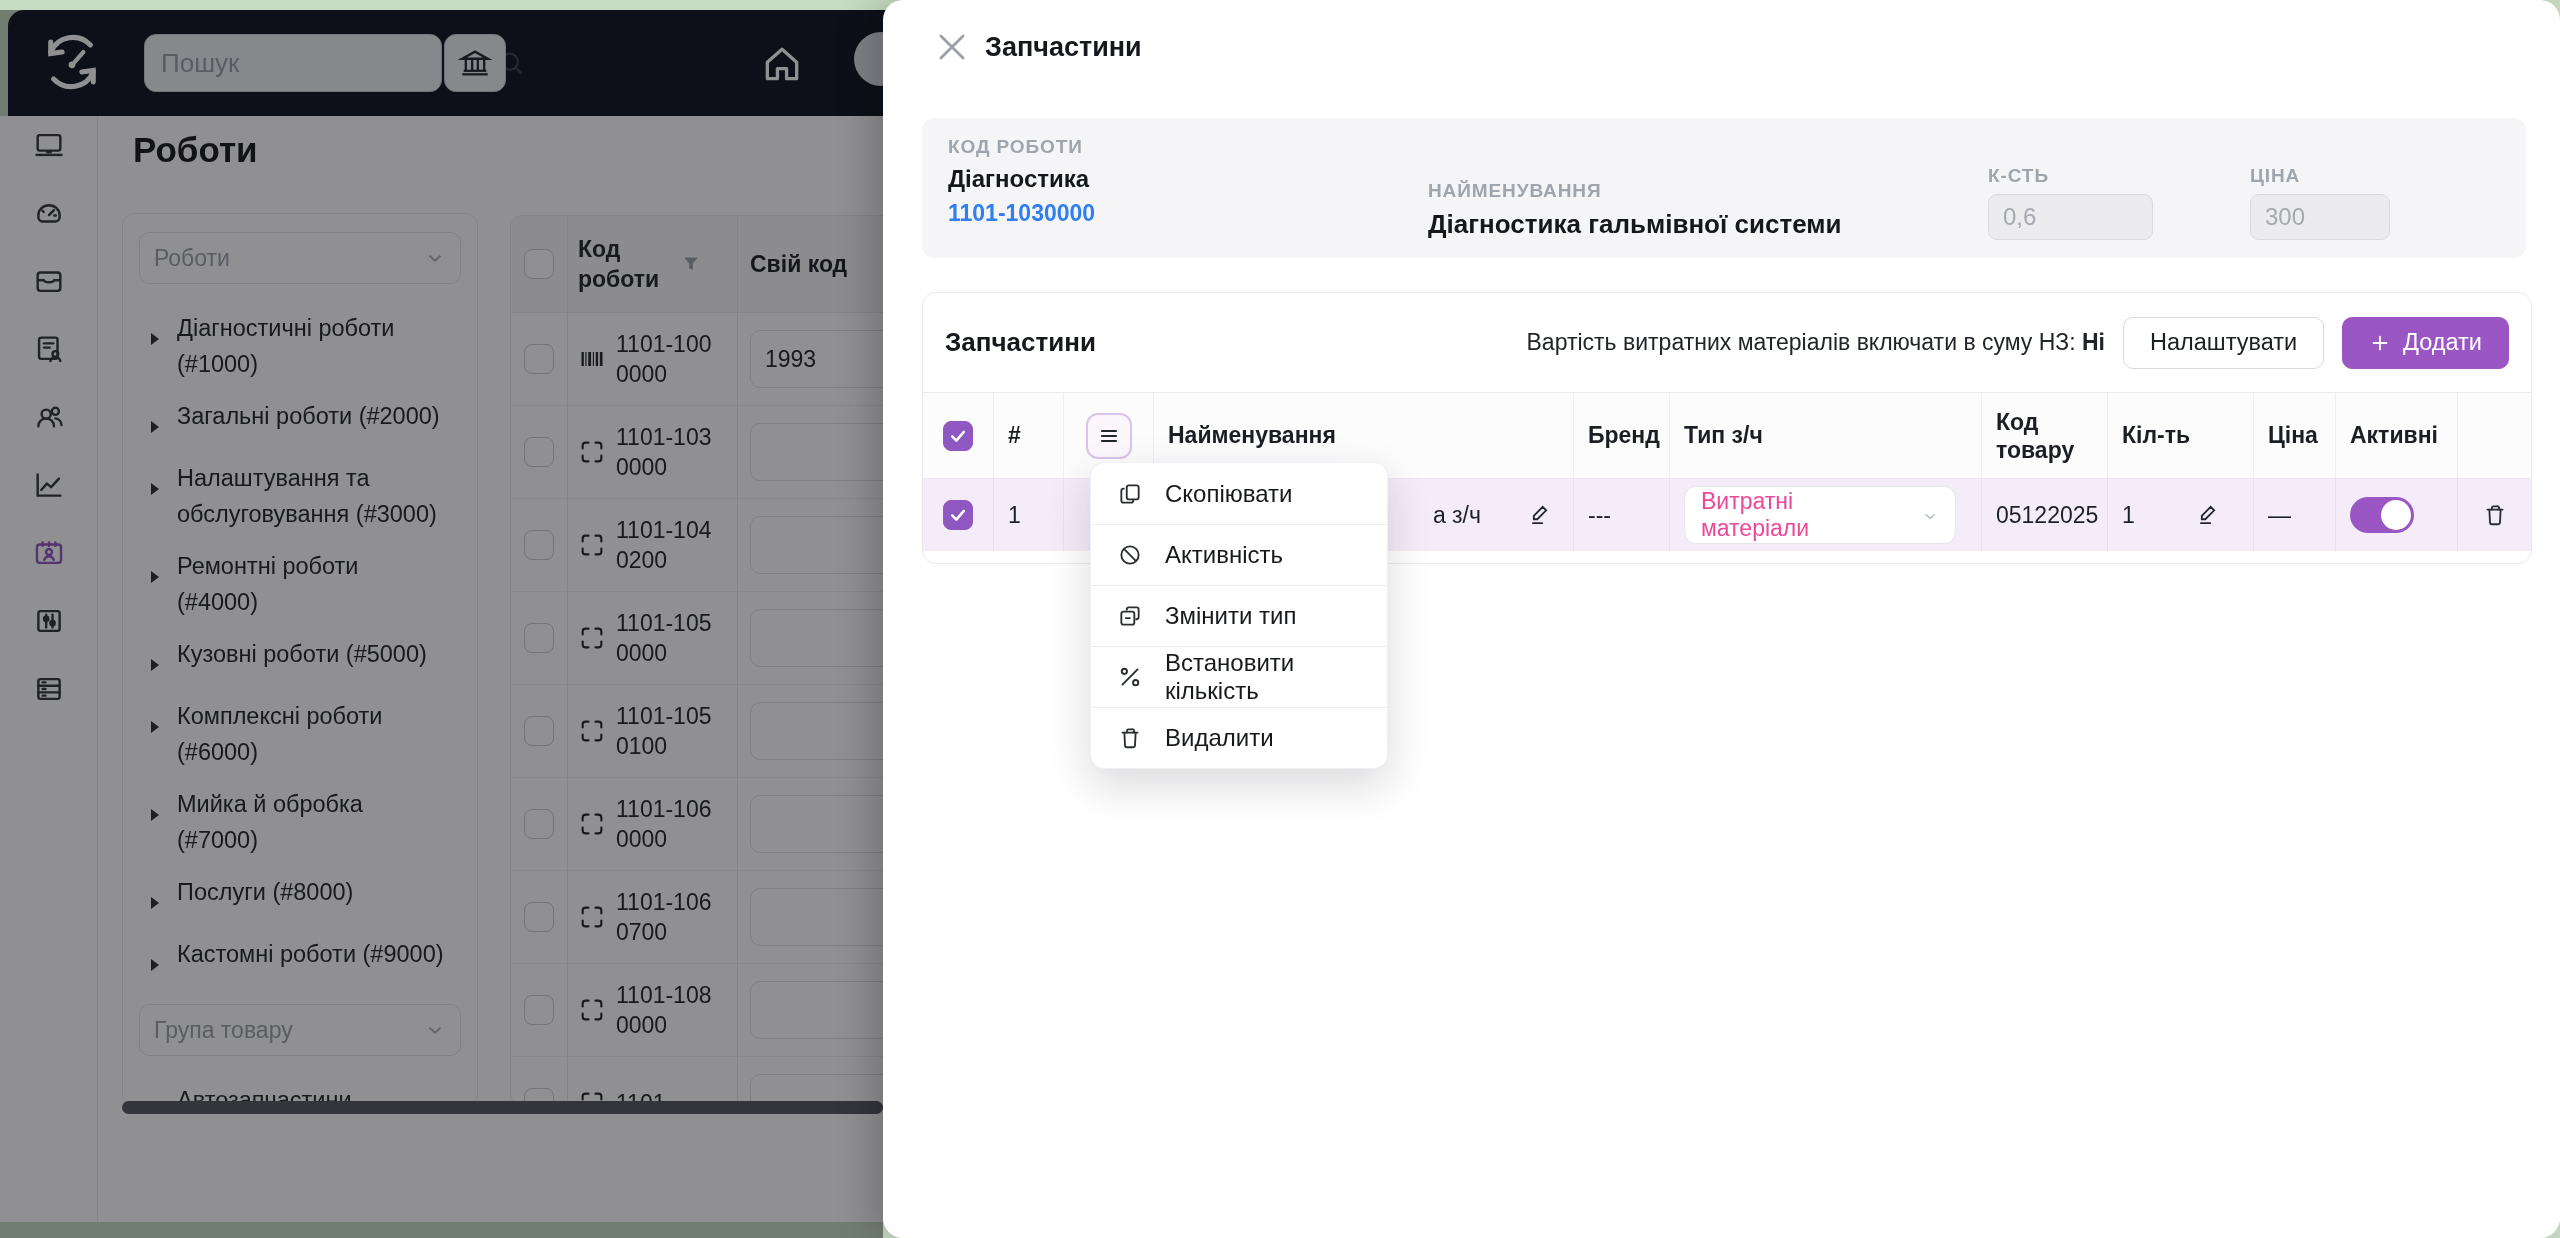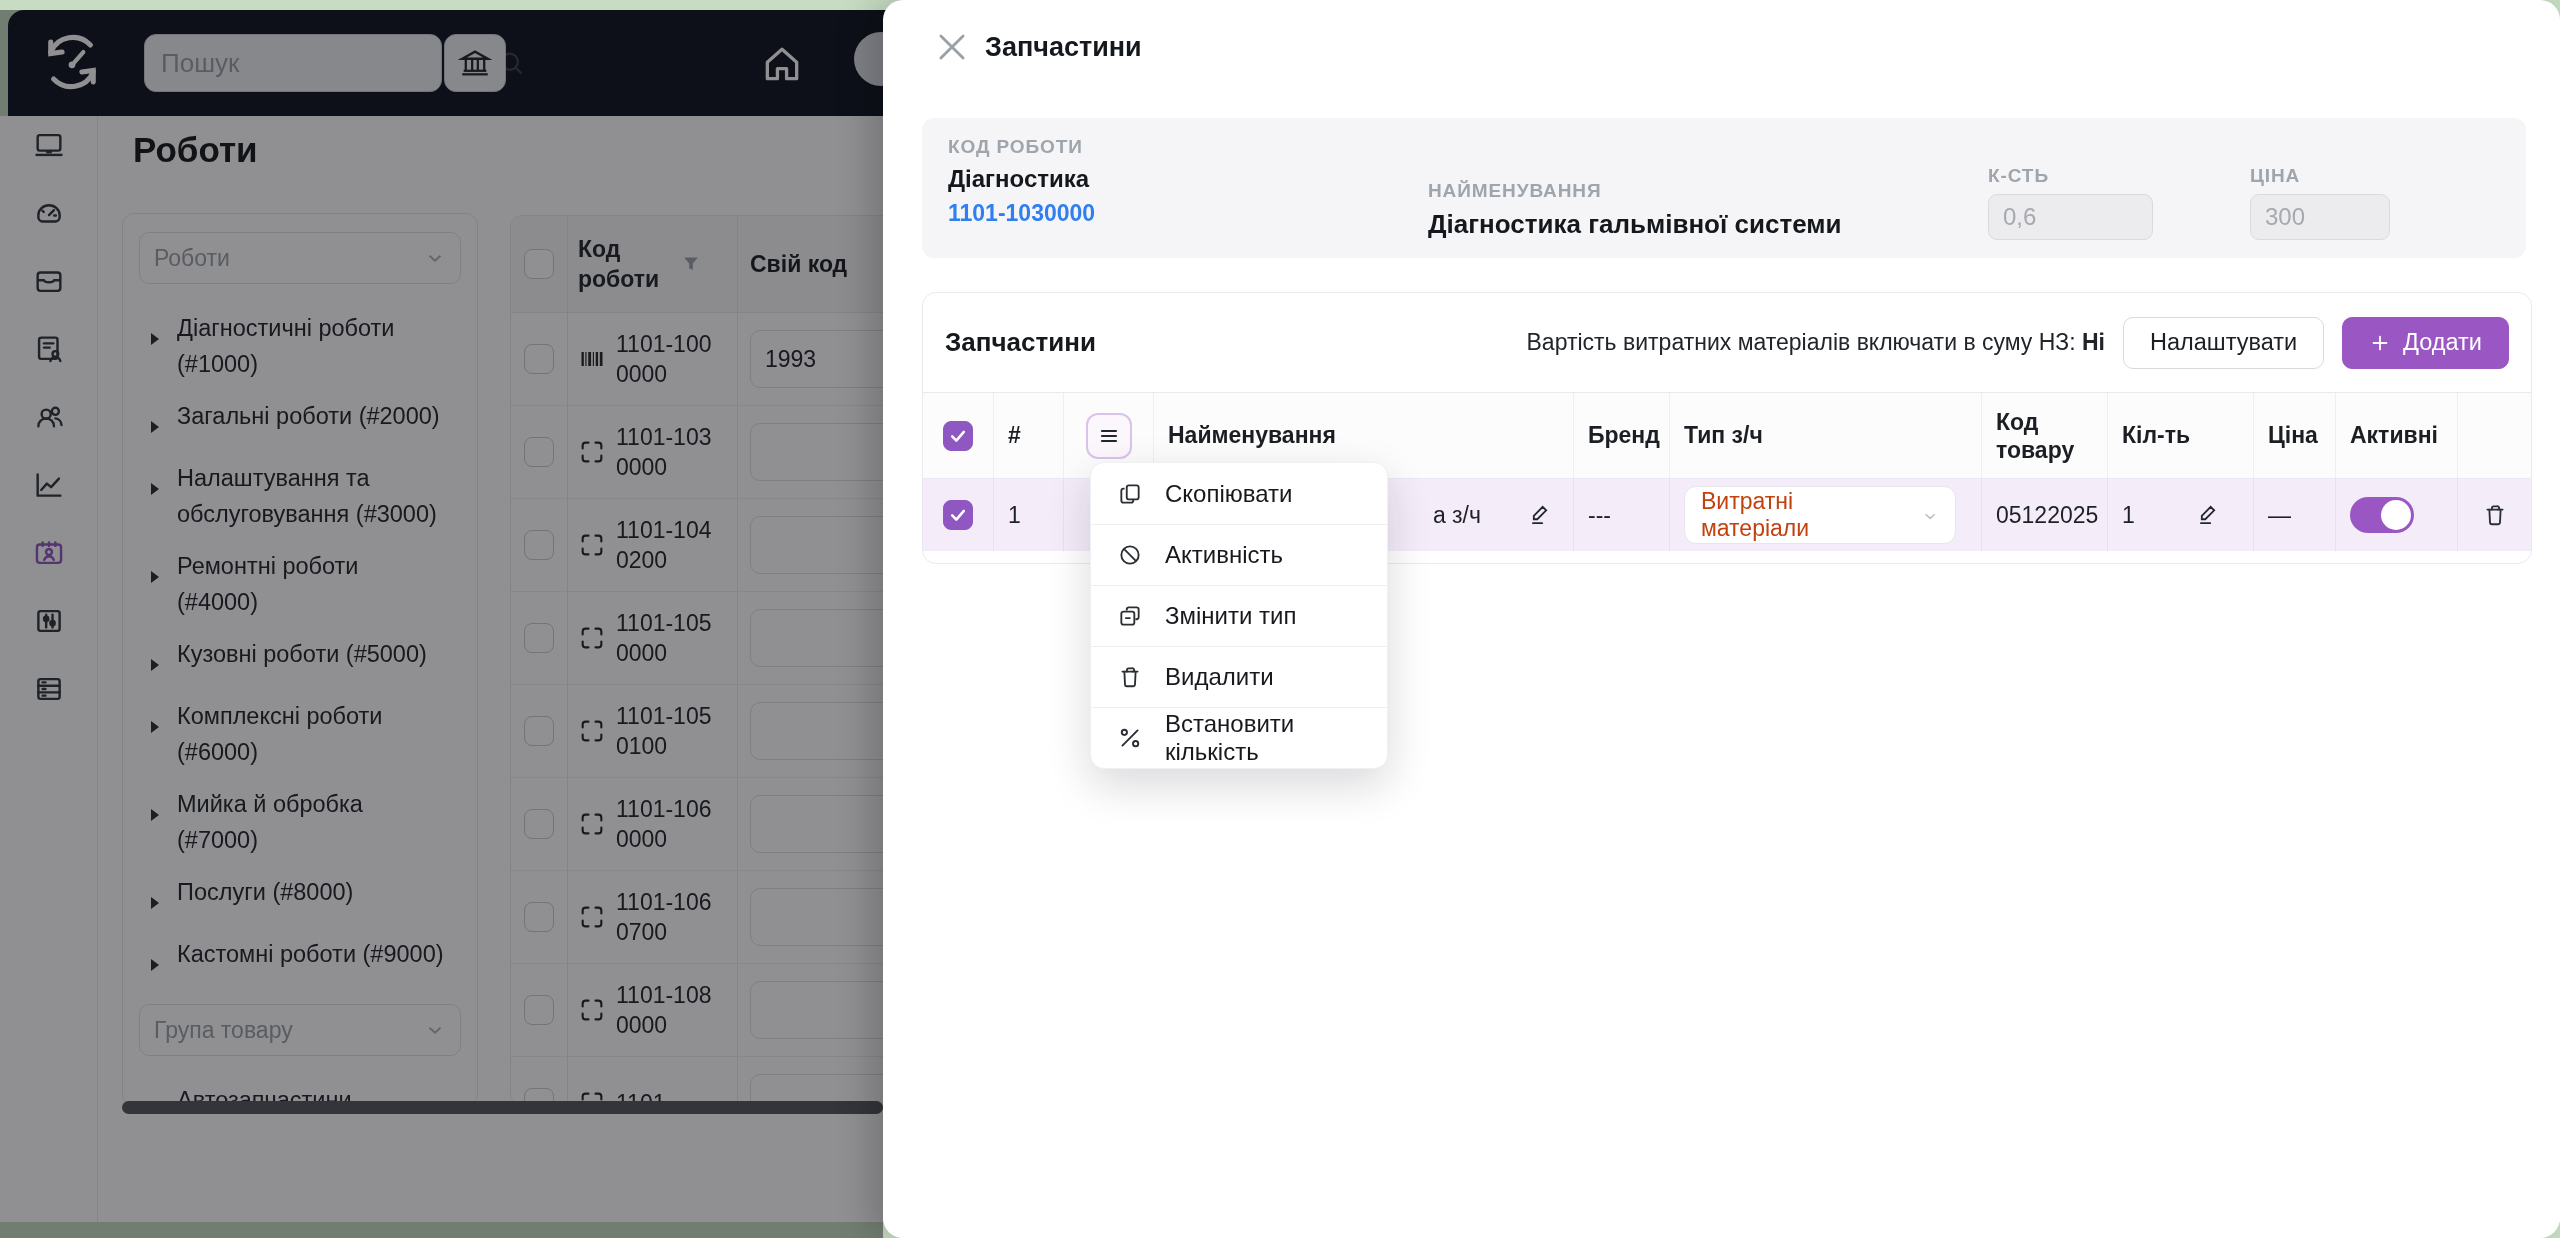--- a/index.html
+++ b/index.html
@@ -88,21 +88,21 @@
   .pt-head .ptc:first-child, .pt-row .ptc:first-child { border-left:none; }
   .ptc.center { justify-content:center; padding-left:0; }
   .w70{width:70px;} .w70b{width:70px;} .w90{width:90px;} .w420{width:420px;} .w96{width:96px;}
   .w312{width:312px;} .w126{width:126px; line-height:28px;} .w146{width:146px;} .w82{width:82px;} .w122{width:122px;} .wrest{flex:1;}
   .cb.checked { background:#8e57c1; border-color:#8e57c1; display:flex; align-items:center; justify-content:center; color:#fff; }
   .cb.checked svg { width:20px; height:20px; }
   .menubtn { width:46px; height:46px; border:2px solid #d9c3ea; border-radius:12px; background:#fbf7fd; display:flex; align-items:center; justify-content:center; color:#23272c; }
   .menubtn svg { width:24px; height:24px; }
   .namecell { justify-content:flex-end; gap:46px; padding-right:20px; }
   .editpen { width:26px; height:26px; color:#23272c; }
-  .typesel { width:272px; height:58px; background:#fff; border:1.5px solid #e5e7ed; border-radius:12px; display:flex; align-items:center; justify-content:space-between; padding:0 16px; font-size:23px; color:#c2410c;gap:48px; }
+  .typesel { width:272px; height:58px; background:#fff; border:1.5px solid #e5e7ed; border-radius:12px; display:flex; align-items:center; justify-content:space-between; padding:0 16px; font-size:23px; color:#ec4899;gap:48px; }
   .typesel .chev { width:22px; height:22px; color:#b9bec6; }
   .qtycell { justify-content:space-between; padding-right:32px; }
   .toggle { width:64px; height:36px; border-radius:18px; background:#9a57c4; position:relative; }
   .toggle .knob { position:absolute; right:3px; top:3px; width:30px; height:30px; border-radius:50%; background:#fff; }
   .trash { width:26px; height:26px; color:#2a2e33; }
 
   
   .ctxmenu { position:absolute; left:207px; top:462px; width:298px; background:#fff; border:1px solid #eef0f3; border-radius:14px; box-shadow:0 16px 44px rgba(20,20,30,.16); z-index:20; overflow:hidden; }
   .ctxitem { height:61px; display:flex; align-items:center; gap:22px; padding:0 26px; font-size:24px; color:#17191d; cursor:pointer; }
   .ctxitem + .ctxitem { border-top:1px solid #edeff2; }
@@ -616,30 +616,30 @@
       </div>
       <div class="ctxitem">
         <svg viewBox="0 0 24 24" fill="none" stroke="currentColor" stroke-width="1.7" stroke-linejoin="round">
             <path d="M9 7 V6 a2 2 0 0 1 2 -2 h7 a2 2 0 0 1 2 2 v7 a2 2 0 0 1 -2 2 h-1"></path>
             <rect x="4" y="8" width="12" height="12" rx="2" fill="#fff"></rect>
             <path d="M7.5 14 h5"></path>
           </svg>
         <span>Змінити тип</span>
       </div>
       <div class="ctxitem">
+        <svg viewBox="0 0 24 24" fill="none" stroke="currentColor" stroke-width="1.8" stroke-linecap="round">
+            <circle cx="6.8" cy="6.8" r="2.4"></circle>
+            <circle cx="17.2" cy="17.2" r="2.4"></circle>
+            <path d="M19 5 L5 19"></path>
+          </svg>
+        <span>Встановити кількість</span>
+      </div>
+      <div class="ctxitem">
         <svg viewBox="0 0 24 24" fill="none" stroke="currentColor" stroke-width="1.7" stroke-linecap="round">
             <path d="M5 7 H19"></path>
             <path d="M9.2 7 V5.4 A1.4 1.4 0 0 1 10.6 4 h2.8 A1.4 1.4 0 0 1 14.8 7"></path>
             <path d="M6.8 7 L7.4 19 a1.6 1.6 0 0 0 1.6 1.5 h6 A1.6 1.6 0 0 0 16.6 19 L17.2 7"></path>
           </svg>
         <span>Видалити</span>
       </div>
-      <div class="ctxitem">
-        <svg viewBox="0 0 24 24" fill="none" stroke="currentColor" stroke-width="1.8" stroke-linecap="round">
-            <circle cx="6.8" cy="6.8" r="2.4"></circle>
-            <circle cx="17.2" cy="17.2" r="2.4"></circle>
-            <path d="M19 5 L5 19"></path>
-          </svg>
-        <span>Встановити кількість</span>
-      </div>
     </div>
   </div>
 </div>
 
 </body></html>

